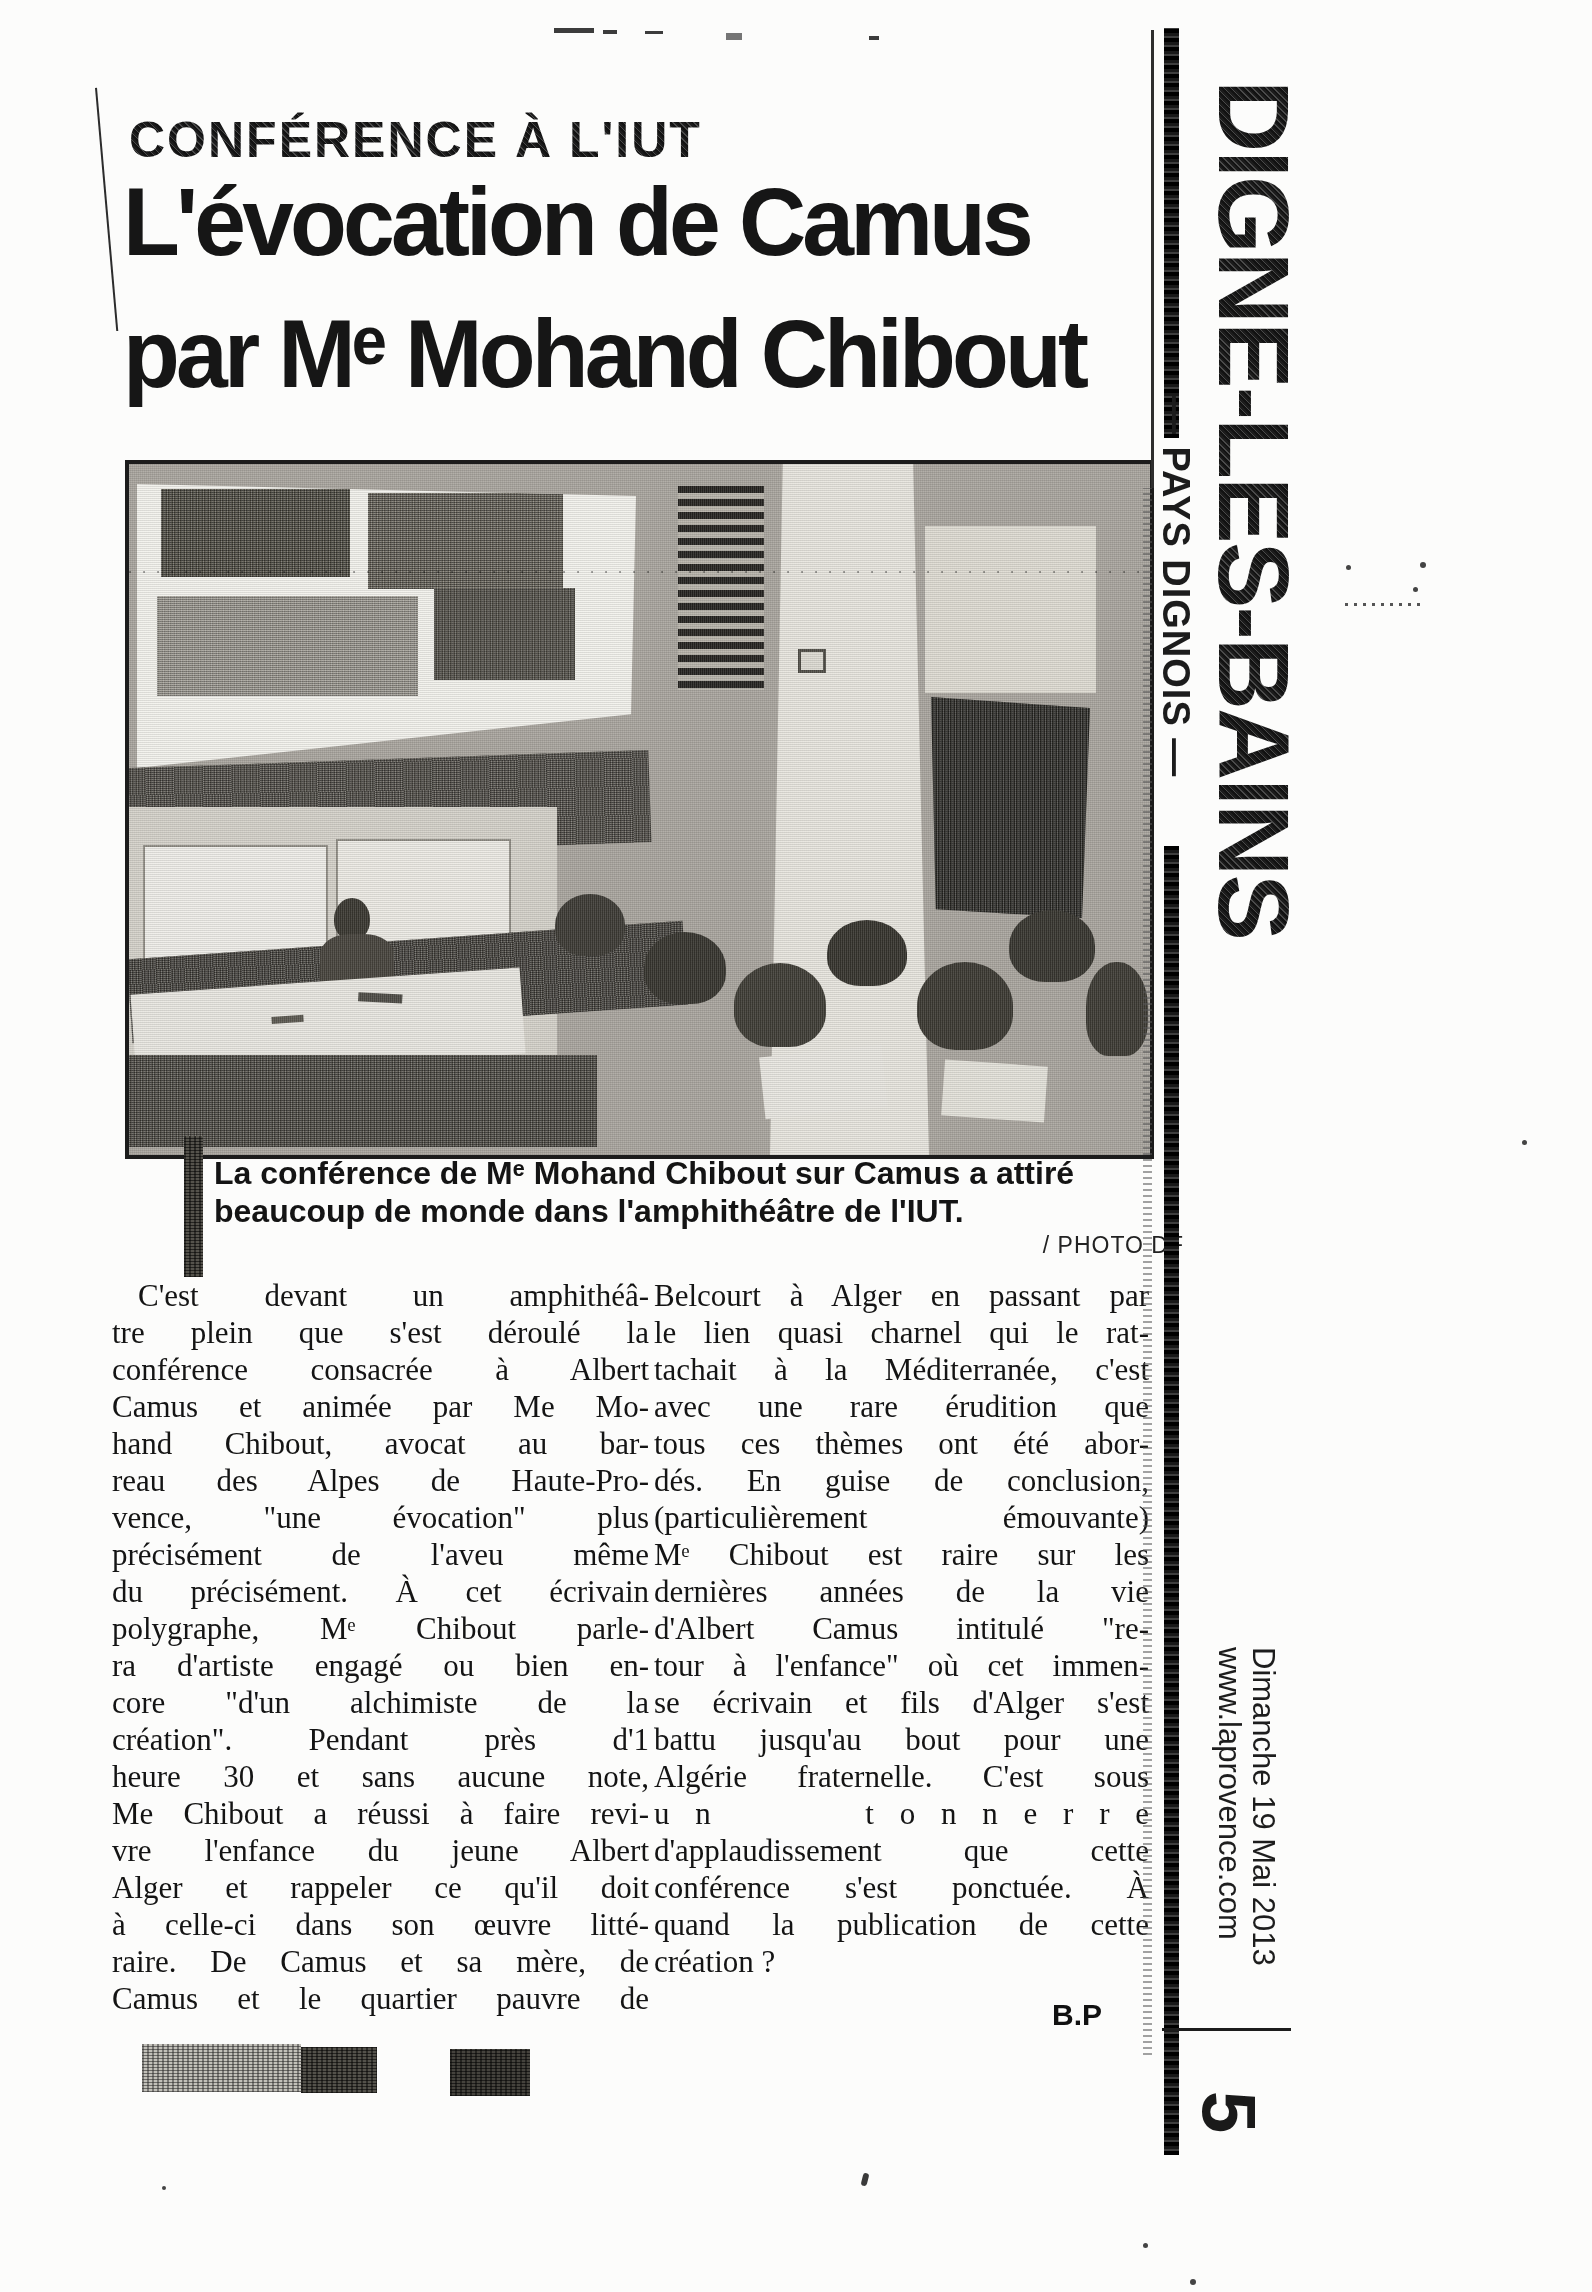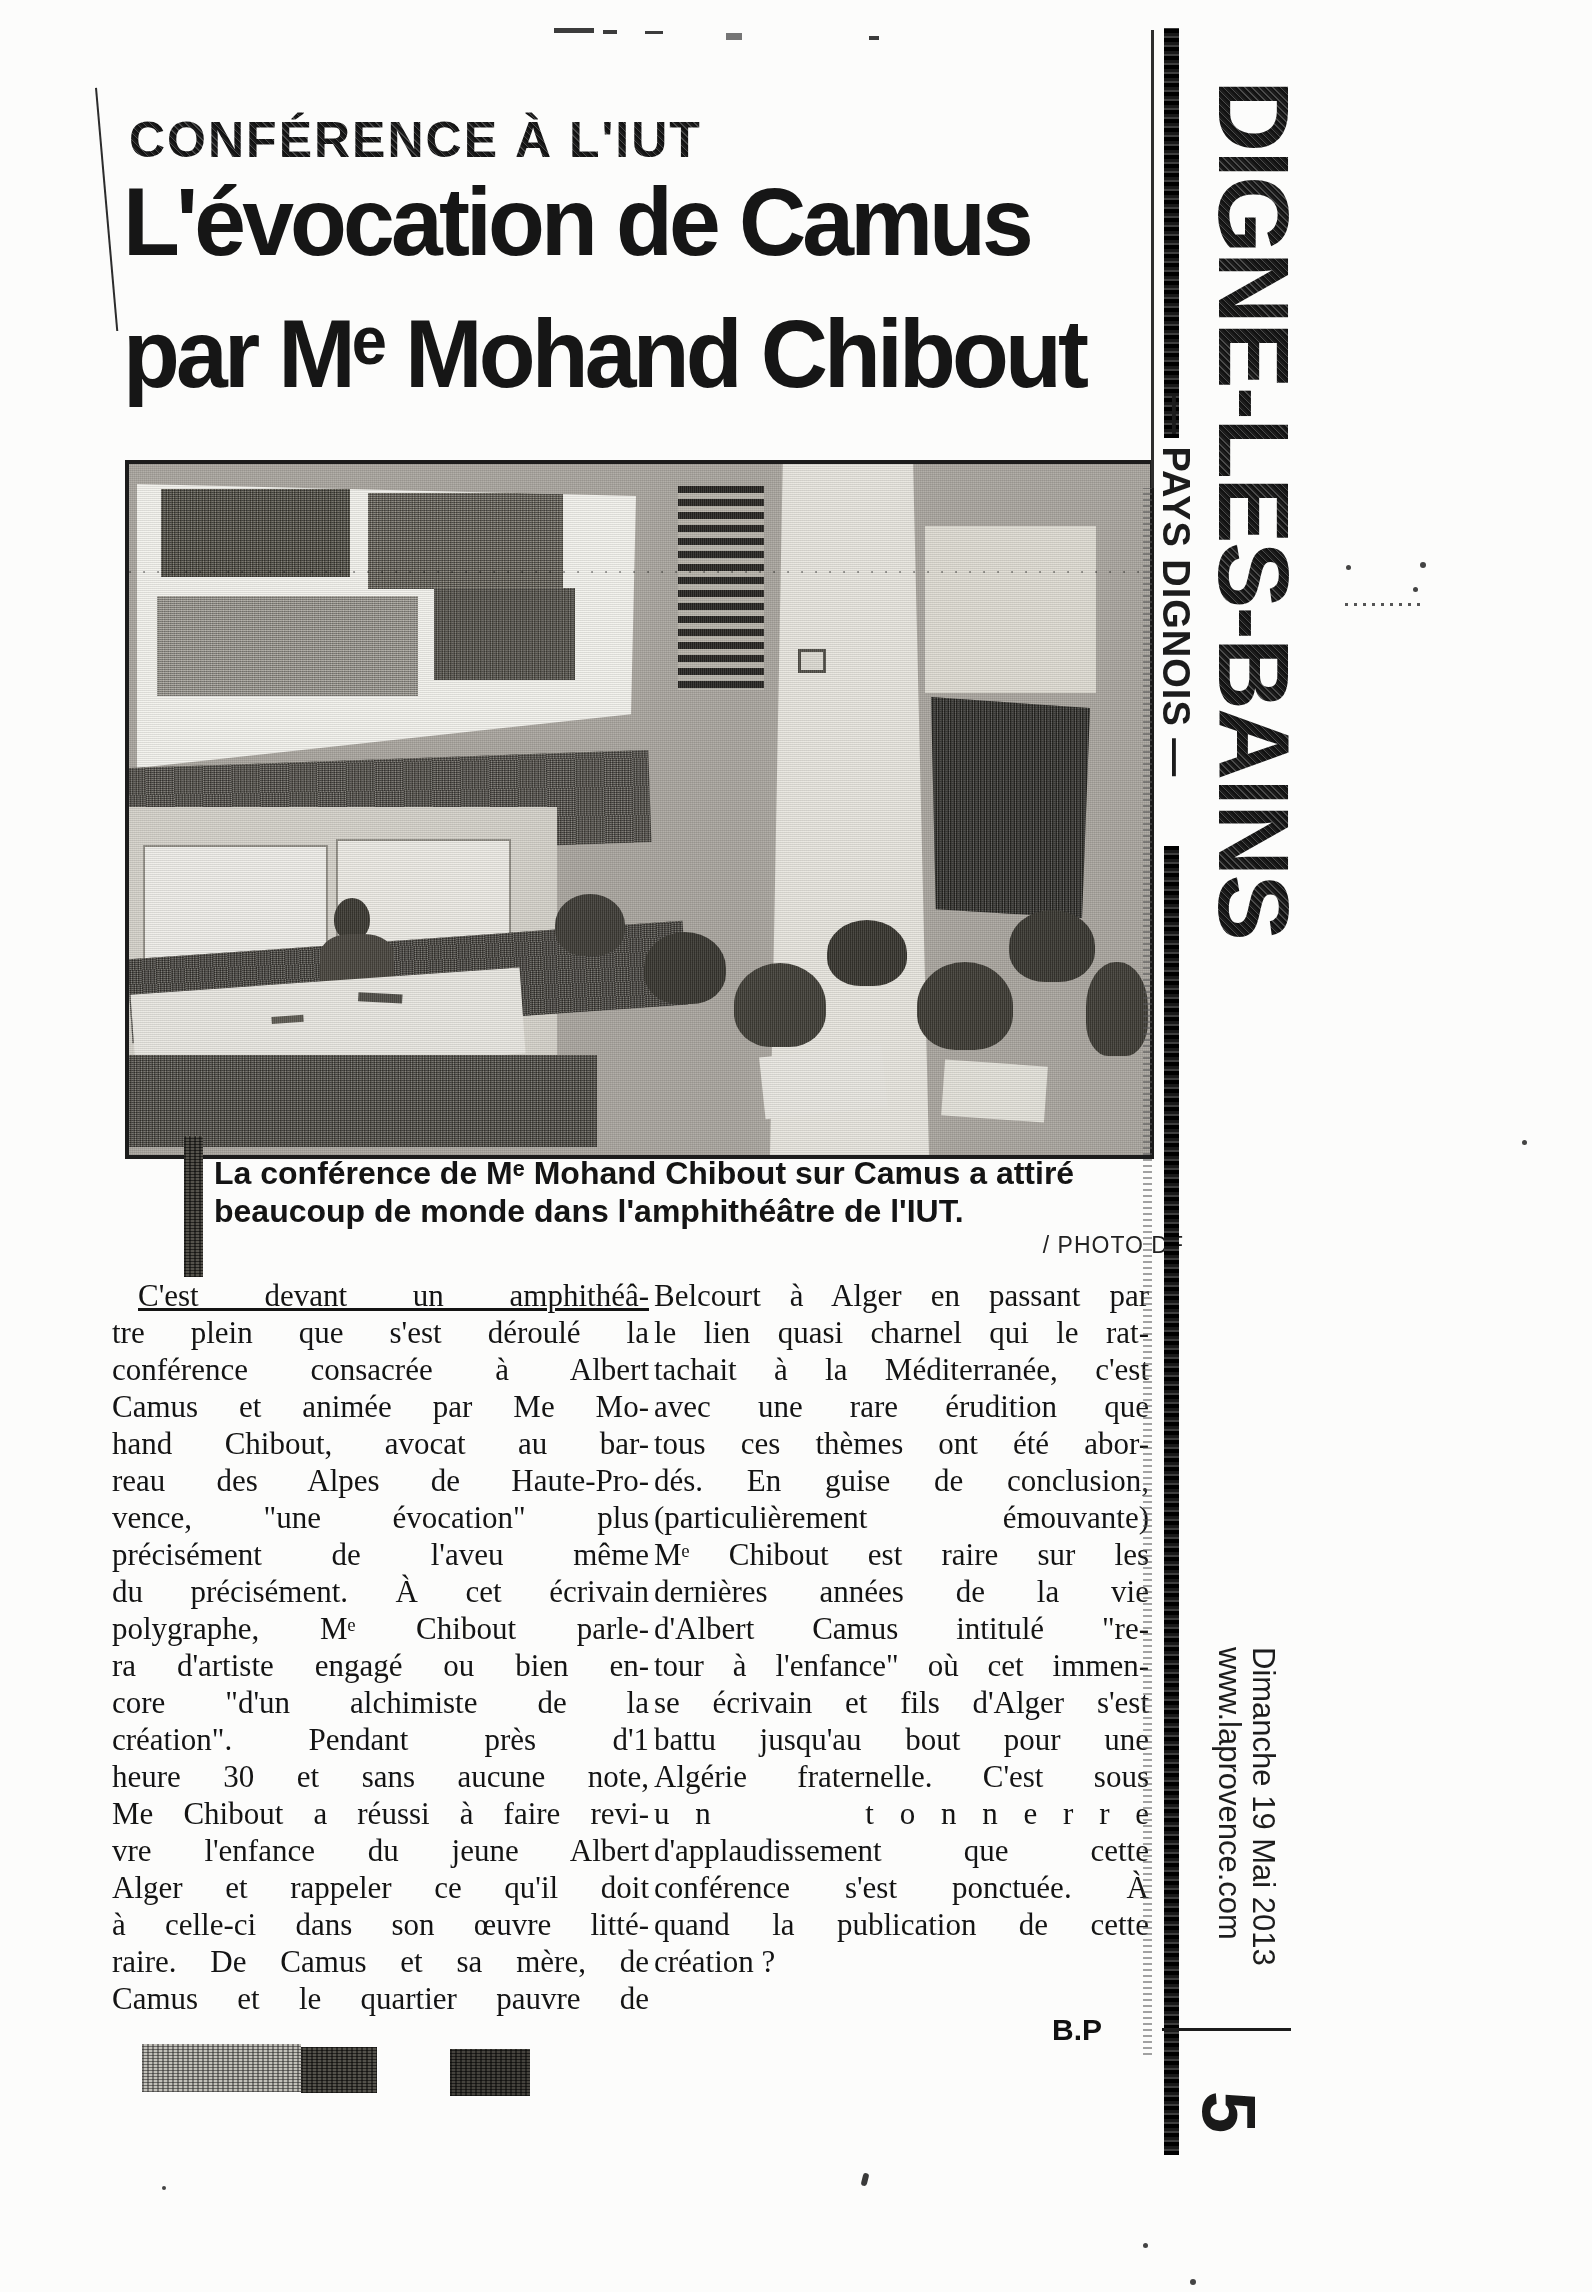--- a/index.html
+++ b/index.html
@@ -42,23 +42,23 @@
   }
 
   
   .caption { font-weight:bold; font-size:32px; line-height:38px; color:#141414; letter-spacing:0; }
   .credit  { font-size:23px; letter-spacing:1px; color:#222; }
 
   
   .col { position:absolute; font-family:"Liberation Serif","DejaVu Serif",serif;
          font-size:31px; line-height:37px; color:#141414; }
   .col .line { height:37px; text-align:justify; text-align-last:justify; white-space:pre-wrap; }
-  .col-left  .line:first-child { text-indent:26px;text-decoration:underline; }
+  .col-left  .line:first-child { text-indent:26px; }
   .col-right .line:last-child  { text-align-last:left; }
-  .byline { font-weight:bold; font-size:30px; color:#111;margin-top:15px; }
+  .byline { font-weight:bold; font-size:30px; color:#111; }
 
   
   .vtext { writing-mode:vertical-rl; }
   .bar-texture {
     background-color:#101010;
     background-image: repeating-linear-gradient(0deg, #000 0 4px, #3f3f3f 4px 6px, #191919 6px 9px);
   }
   .pays  { font-weight:bold; font-size:38px; letter-spacing:1px; color:#1c1c1c; }
   .digne { font-weight:bold; font-size:100px; letter-spacing:-2px; }
   .dateline { font-size:31px; color:#1d1d1d; line-height:34px; }

